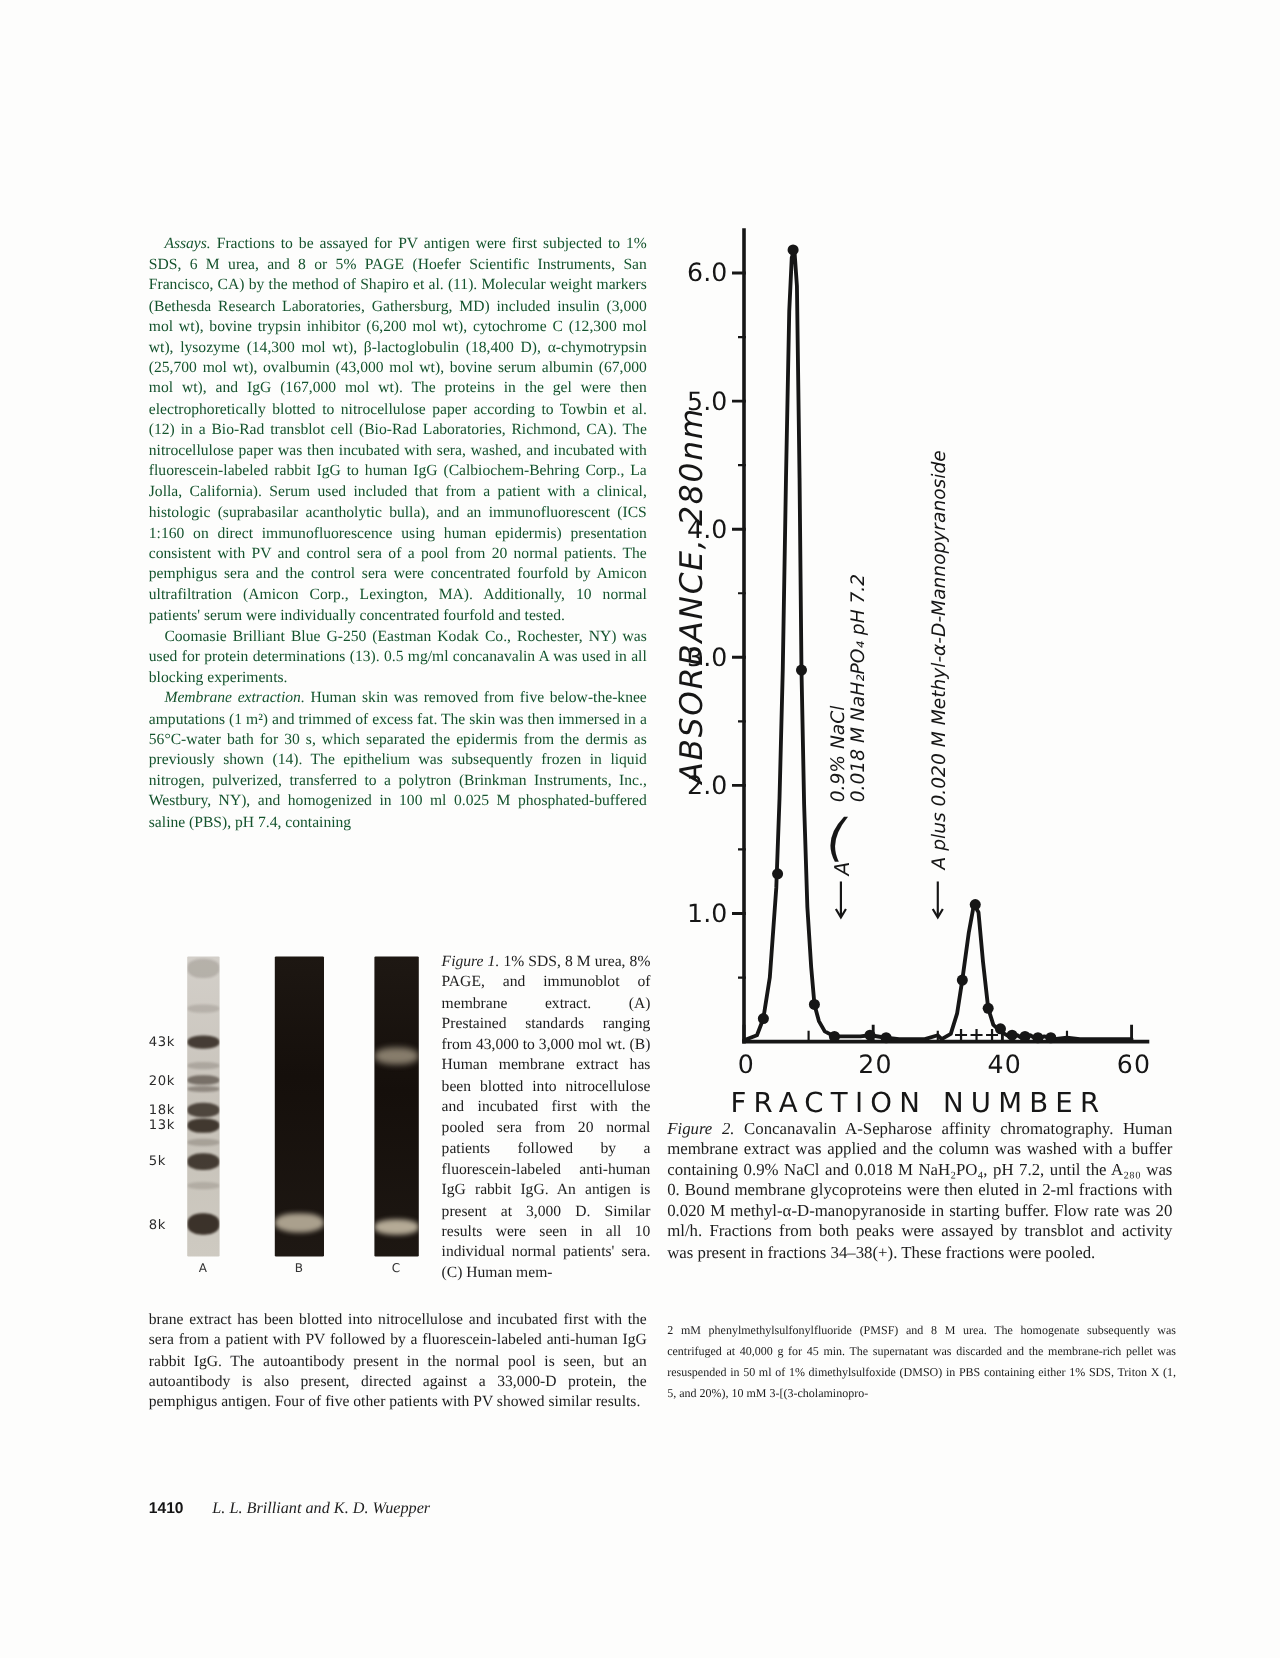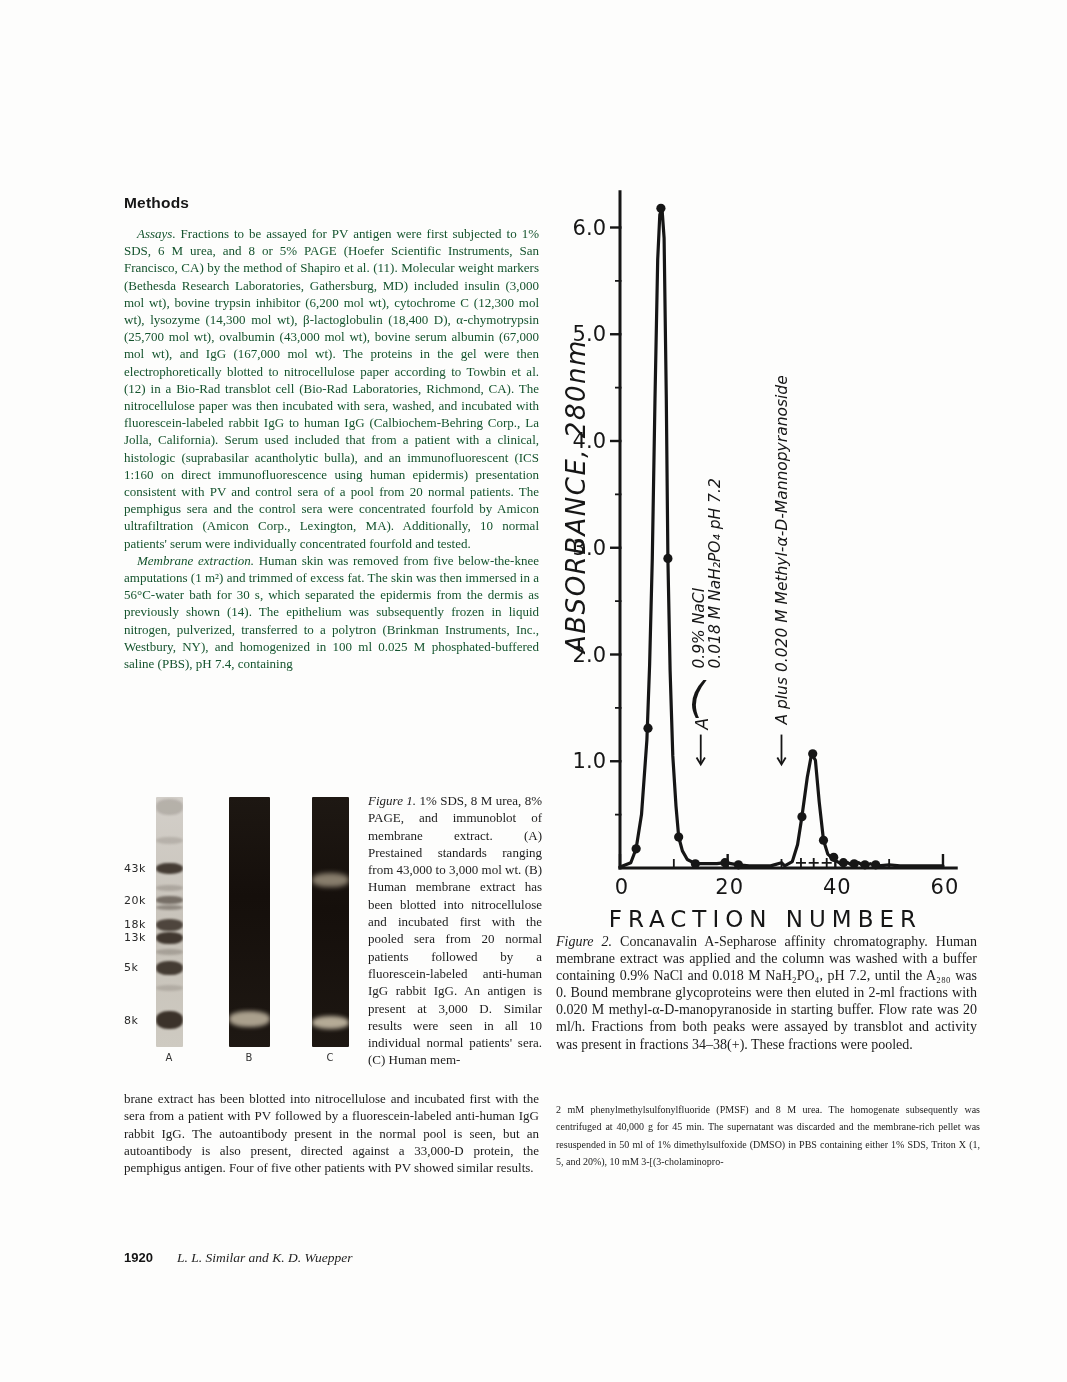--- a/index.html
+++ b/index.html
@@ -60,22 +60,22 @@
   .footer { position:absolute; left:124px; top:1248px; }
   .pagenum { font-family:"Liberation Sans", sans-serif; font-weight:bold; font-size:13px; color:#141414; }
   .authors { font-style:italic; font-size:13.5px; margin-left:24px; color:#1d1d1d; }
 </style>
 </head>
 <body>
 
 <div class="page">
 
   <div class="left-col">
-    <h2>Methods</h2>
     <p class="body-par indent"><span class="lead">Assays.</span><span> Fractions to be assayed for PV antigen were first subjected to 1% SDS, 6 M urea, and 8 or 5% PAGE (Hoefer Scientific Instruments, San Francisco, CA) by the method of Shapiro et al. (11). Molecular weight markers (Bethesda Research Laboratories, Gathersburg, MD) included insulin (3,000 mol wt), bovine trypsin inhibitor (6,200 mol wt), cytochrome C (12,300 mol wt), lysozyme (14,300 mol wt), β-lactoglobulin (18,400 D), α-chymotrypsin (25,700 mol wt), ovalbumin (43,000 mol wt), bovine serum albumin (67,000 mol wt), and IgG (167,000 mol wt). The proteins in the gel were then electrophoretically blotted to nitrocellulose paper according to Towbin et al. (12) in a Bio-Rad transblot cell (Bio-Rad Laboratories, Richmond, CA). The nitrocellulose paper was then incubated with sera, washed, and incubated with fluorescein-labeled rabbit IgG to human IgG (Calbiochem-Behring Corp., La Jolla, California). Serum used included that from a patient with a clinical, histologic (suprabasilar acantholytic bulla), and an immunofluorescent (ICS 1:160 on direct immunofluorescence using human epidermis) presentation consistent with PV and control sera of a pool from 20 normal patients. The pemphigus sera and the control sera were concentrated fourfold by Amicon ultrafiltration (Amicon Corp., Lexington, MA). Additionally, 10 normal patients' serum were individually concentrated fourfold and tested.</span></p>
+    <p class="body-par indent"><span>Coomasie Brilliant Blue G-250 (Eastman Kodak Co., Rochester, NY) was used for protein determinations (13). 0.5 mg/ml concanavalin A was used in all blocking experiments.</span></p>
     <p class="body-par indent"><span class="lead">Membrane extraction.</span><span> Human skin was removed from five below-the-knee amputations (1 m²) and trimmed of excess fat. The skin was then immersed in a 56°C-water bath for 30 s, which separated the epidermis from the dermis as previously shown (14). The epithelium was subsequently frozen in liquid nitrogen, pulverized, transferred to a polytron (Brinkman Instruments, Inc., Westbury, NY), and homogenized in 100 ml 0.025 M phosphated-buffered saline (PBS), pH 7.4, containing</span></p>
   </div>
 
   <div class="fig1-row">
     <div class="gel">
 
       <div class="gel-marker" style="top:72px">43k</div>
       <div class="gel-marker" style="top:104px">20k</div>
       <div class="gel-marker" style="top:128px">18k</div>
       <div class="gel-marker" style="top:141px">13k</div>
@@ -207,15 +207,15 @@
           </g>
         </g>
       </svg>
   </div>
 
   <div class="fig2-caption"><span class="lead">Figure 2.</span><span> Concanavalin A-Sepharose affinity chromatography. Human membrane extract was applied and the column was washed with a buffer containing 0.9% NaCl and 0.018 M NaH₂PO₄, pH 7.2, until the A₂₈₀ was 0. Bound membrane glycoproteins were then eluted in 2-ml fractions with 0.020 M methyl-α-D-manopyranoside in starting buffer. Flow rate was 20 ml/h. Fractions from both peaks were assayed by transblot and activity was present in fractions 34–38(+). These fractions were pooled.</span></div>
 
   <div class="right-par">2 mM phenylmethylsulfonylfluoride (PMSF) and 8 M urea. The homogenate subsequently was centrifuged at 40,000 g for 45 min. The supernatant was discarded and the membrane-rich pellet was resuspended in 50 ml of 1% dimethylsulfoxide (DMSO) in PBS containing either 1% SDS, Triton X (1, 5, and 20%), 10 mM 3-[(3-cholaminopro-</div>
 
   <div class="footer">
-    <span class="pagenum">1920</span><span class="authors">L. L. Similar and K. D. Wuepper</span>
+    <span class="pagenum">1410</span><span class="authors">L. L. Brilliant and K. D. Wuepper</span>
   </div>
 </div>
 
 </body></html>

